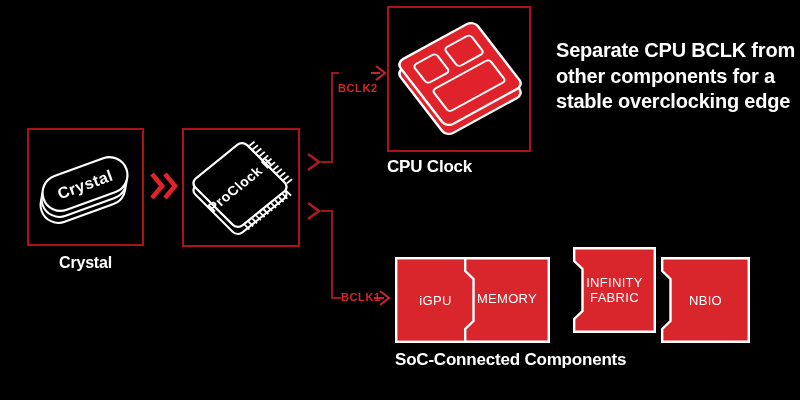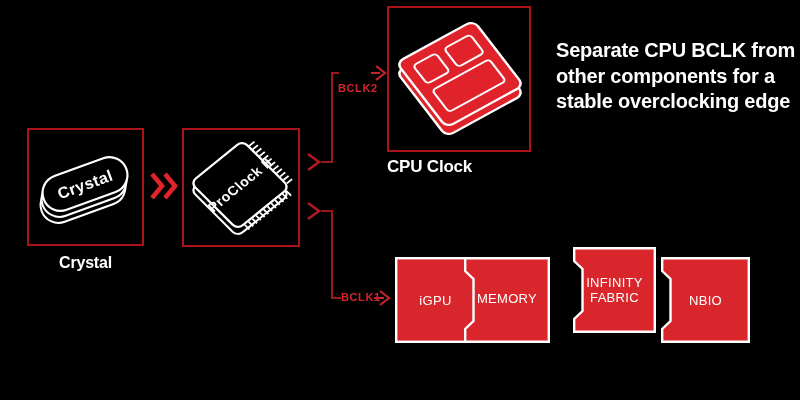--- a/index.html
+++ b/index.html
@@ -129,14 +129,15 @@
     </div>
   </div>
 
   <div class="soc-box" style="left:661px;top:257px;width:89px;height:86px;">
     <svg width="89" height="86" viewBox="0 0 89 86">
       <path d="M1.2,1.2 H87.8 V84.8 H1.2 V72 L9.5,64 V22 L1.2,14 Z" fill="#d8262c" stroke="#fff" stroke-width="2.4" stroke-linejoin="miter"></path>
     </svg>
     <div class="soc-label">NBIO</div>
   </div>
 
+  <div class="big-label" style="left:395px;top:350px;width:355px;">SoC-Connected Components</div>
 
 </div>
 
 </body></html>

